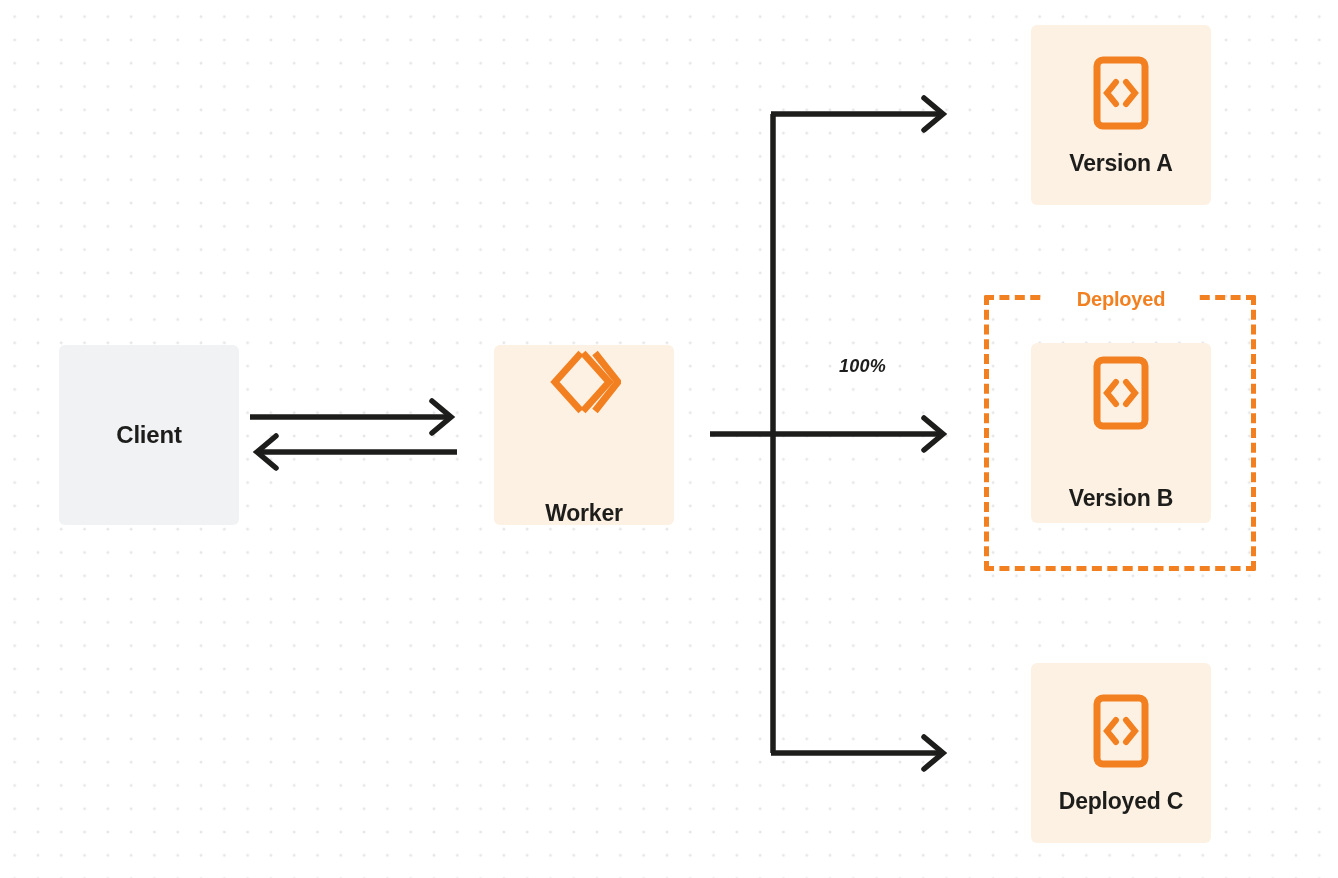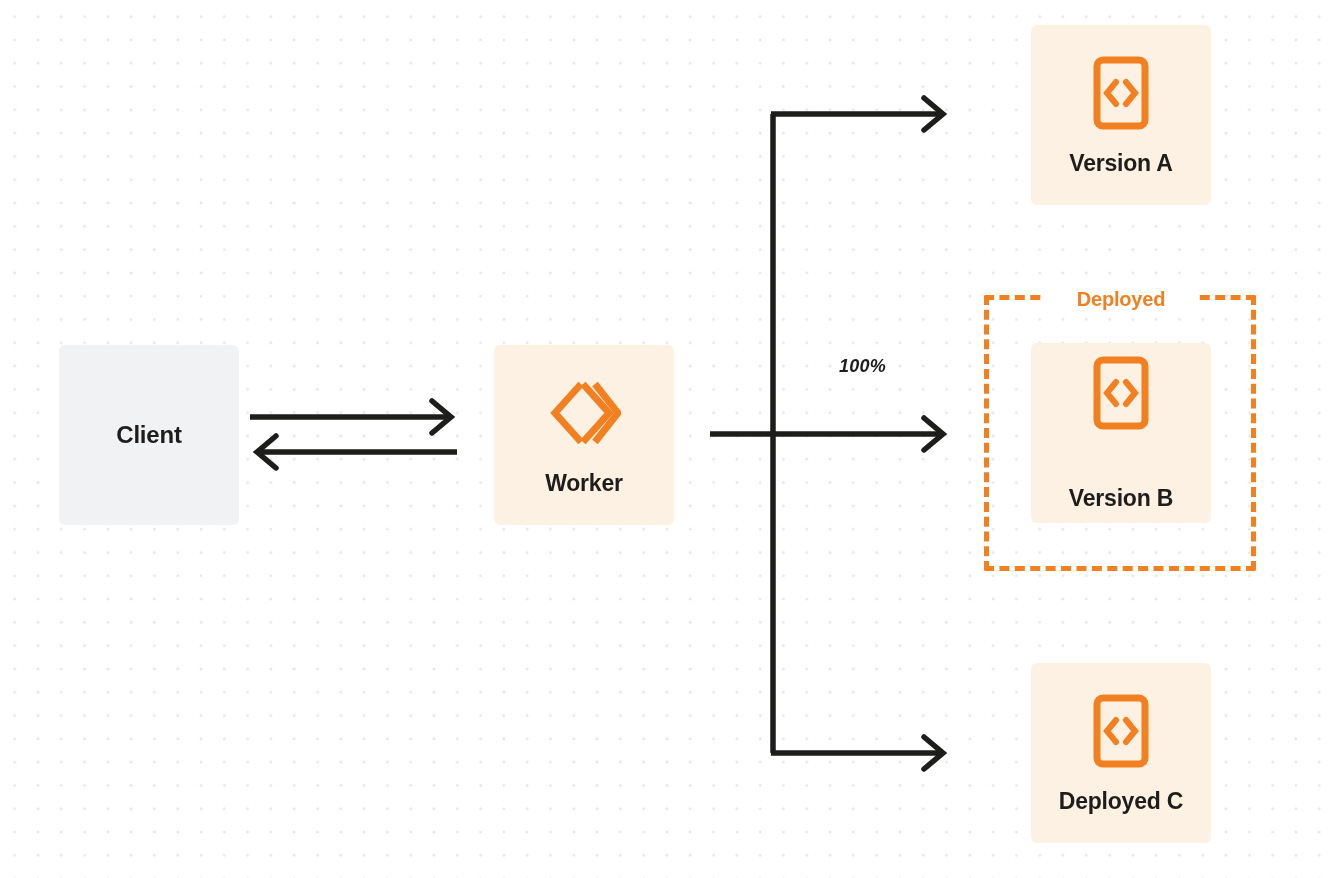--- a/index.html
+++ b/index.html
@@ -53,20 +53,21 @@
     background: #f1f2f4;
     margin-left: 28px;
   }
 
   .node-worker {
     left: 494px;
     top: 345px;
     width: 180px;
     height: 180px;
     background: #fdf1e3;
+    justify-content: space-between;
   }
 
   .node-version {
     width: 180px;
     height: 180px;
     background: #fdf1e3;
   }
 
   .node-version-a { left: 1031px; top: 25px; }
   .node-version-b { left: 1031px; top: 343px; gap: 35px; }

